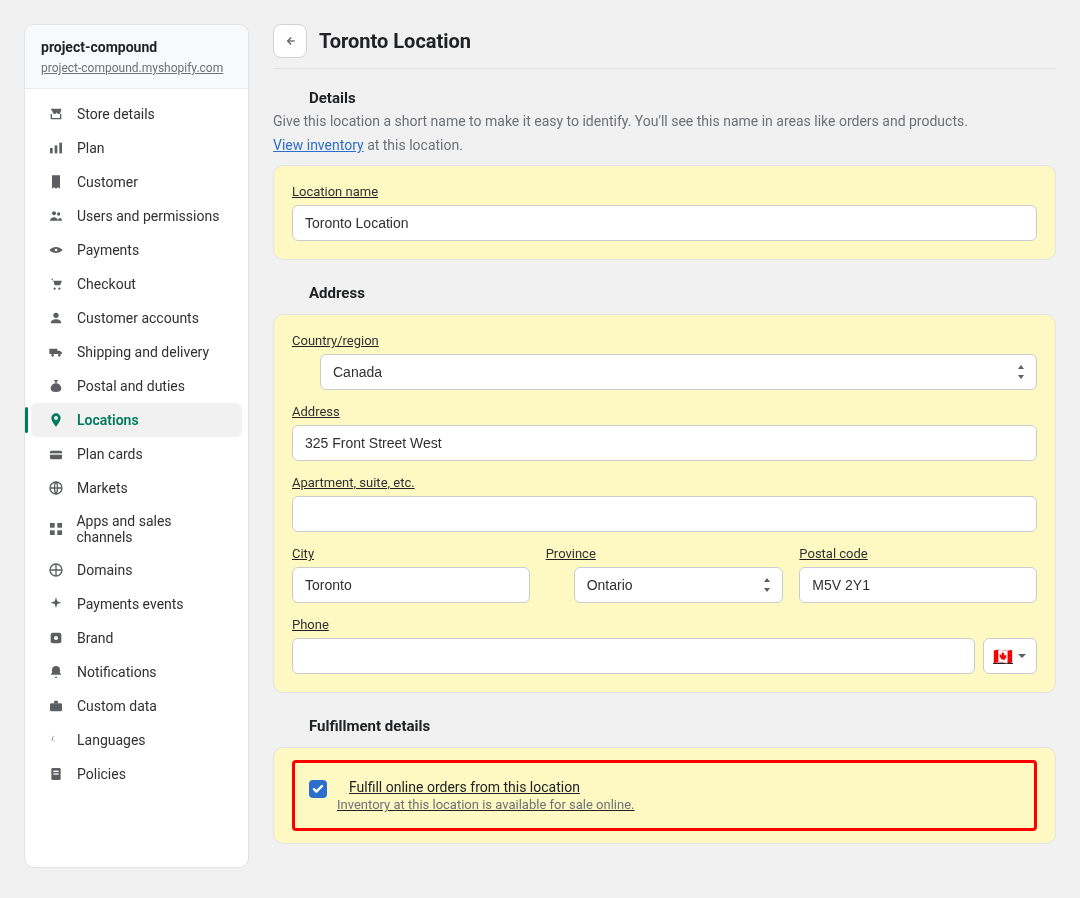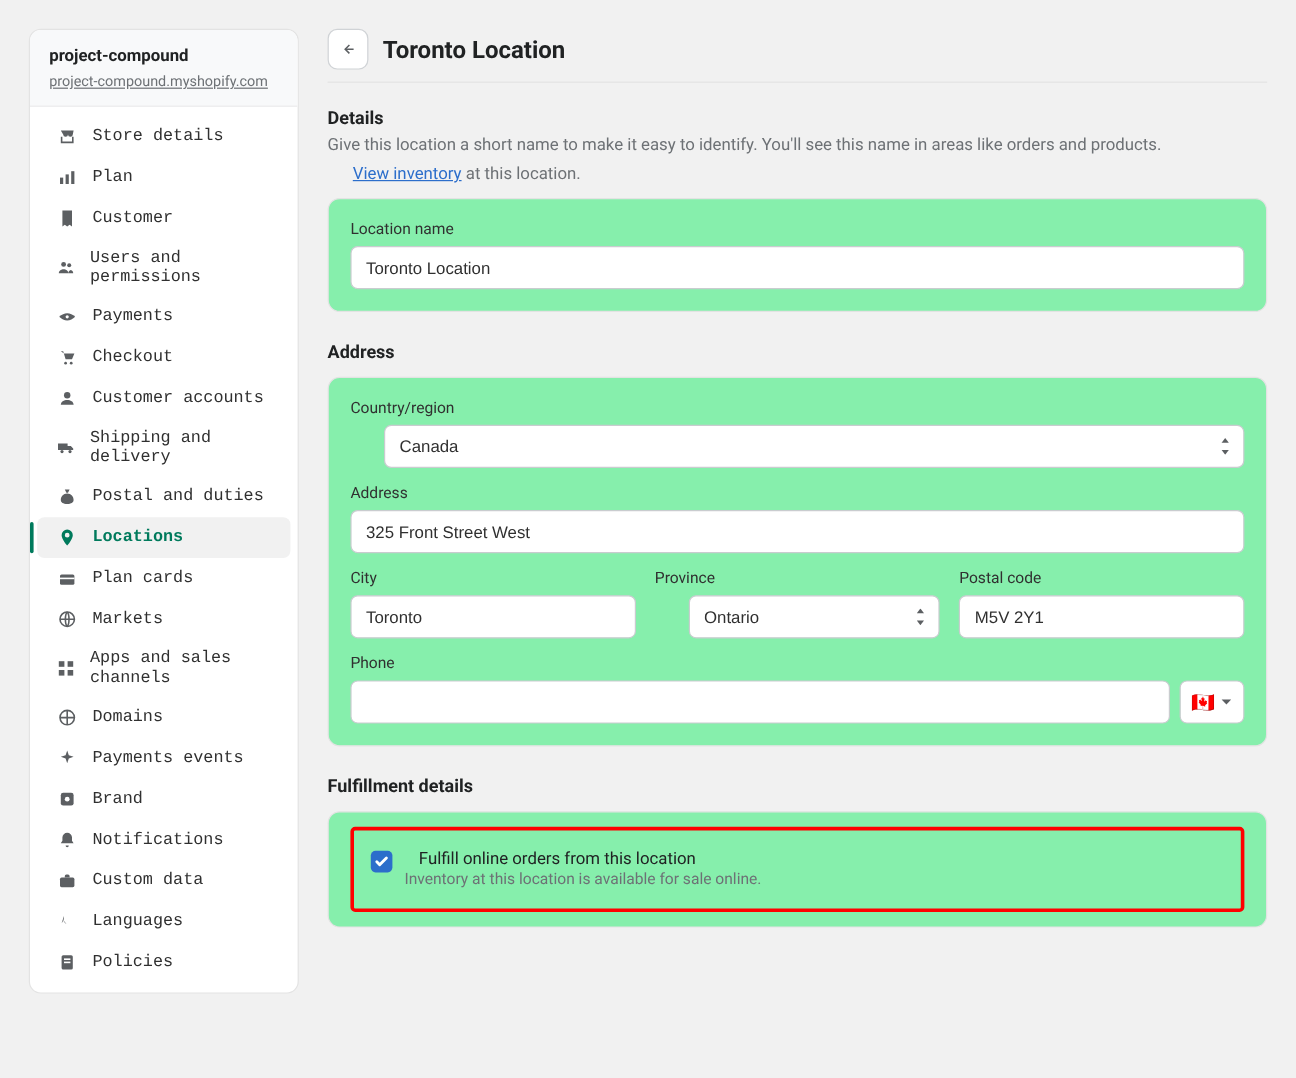--- a/index.html
+++ b/index.html
@@ -4,37 +4,37 @@
 <style>
   * { box-sizing: border-box; margin: 0; padding: 0; }
   html, body { font-family: -apple-system, BlinkMacSystemFont, "Segoe UI", Roboto, Helvetica, Arial, sans-serif; background:#f1f1f1; color:#202223; }
   .page { width:1080px; min-height:898px; background:#f1f1f1; position:relative; padding-top:24px; padding-bottom:16px; }
   .layout { display:flex; gap:24px; padding:0 24px; }
   
   .sidebar { width:225px; flex:none; border:1px solid #e3e3e3; border-radius:10px; background:#ffffff; overflow:hidden; }
   .sb-header { padding:14px 16px 12px 16px; background:#f8f9fa; border-bottom:1px solid #ebebeb; }
   .sb-title { font-weight:700; font-size:14px; margin-bottom:2px; }
   .sb-sub { font-size:12px; color:#6d7175; text-decoration:underline; }
-  .sb-list { padding:8px 0;font-family:Liberation Mono, monospace; }
+  .sb-list { padding:8px 0; }
   .sb-item { display:flex; align-items:center; gap:12px; padding:8px 16px; margin:0px 6px; font-size:14px; color:#303030; cursor:pointer; border-radius:6px; }
   .sb-item.active { background:#f1f1f1; color:#007a5c; font-weight:600; }
   .sb-active-wrap { position:relative; }
   .sb-active-wrap::before { content:""; position:absolute; left:0; top:4px; bottom:4px; width:3px; background:#007a5c; border-radius:2px; }
   .sb-icon { width:18px; height:18px; display:flex; align-items:center; justify-content:center; color:#5c5f62; }
   .sb-item.active .sb-icon { color:#007a5c; }
   
   .main { flex:1; }
   .titlebar { display:flex; align-items:center; gap:12px; margin-bottom:10px; }
   .back-btn { width:34px; height:34px; border:1px solid #d0d3d6; border-radius:8px; background:#ffffff; display:flex; align-items:center; justify-content:center; cursor:pointer; }
   .page-title { font-size:20px; font-weight:700; }
   .hr { border:none; border-top:1px solid #e3e3e3; margin:8px 0 20px 0; }
-  .section-title { font-weight:700; font-size:15px; margin-bottom:6px; }
+  .section-title { font-weight:700; font-size:15px; margin-bottom:6px;margin-left:36px; }
   .section-sub { font-size:14px; color:#6d7175; margin-bottom:8px; }
-  .link { color:#2c6ecb; text-decoration:underline; font-size:14px; cursor:pointer;margin-left:21px; }
-  .card { background:#86efac; border:1px solid #e3e3e3; border-radius:10px; padding:18px 18px; margin-top:12px; margin-bottom:24px; }
+  .link { color:#2c6ecb; text-decoration:underline; font-size:14px; cursor:pointer; }
+  .card { background:#fef9c3; border:1px solid #e3e3e3; border-radius:10px; padding:18px 18px; margin-top:12px; margin-bottom:24px;text-decoration:underline; }
   .field-label { font-size:13px; color:#303030; margin-bottom:6px; }
   .text-input, .select-input { width:100%; height:36px; border:1px solid #c9cccf; border-radius:6px; padding:0 12px; font-size:14px; color:#303030; background:#ffffff; }
   .select-wrap { position:relative;padding-left:28px; }
   .select-caret { position:absolute; right:10px; top:50%; transform:translateY(-50%); color:#5c5f62; pointer-events:none; }
   .field { margin-bottom:14px; }
   .field:last-child { margin-bottom:0; }
   .row { display:flex; gap:16px; }
   .row .field { flex:1; }
   .phone-row { display:flex; gap:8px; }
   .phone-input { flex:1; }
@@ -322,20 +322,24 @@
                     <path d="M5 0L8 4H2z"></path>
                     <path d="M5 14L2 10h6z"></path>
                   </svg>
           </span>
         </div>
       </div>
       <div class="field">
         <div class="field-label">Address</div>
         <input class="text-input" type="text" value="325 Front Street West" style="">
       </div>
+      <div class="field">
+        <div class="field-label">Apartment, suite, etc.</div>
+        <input class="text-input" type="text" value="" style="">
+      </div>
       <div class="row">
         <div class="field">
           <div class="field-label">City</div>
           <input class="text-input" type="text" value="Toronto" style="">
         </div>
         <div class="field">
           <div class="field-label">Province</div>
           <div class="select-wrap">
             <input class="select-input" readonly="" value="Ontario" style="">
             <span class="select-caret">

